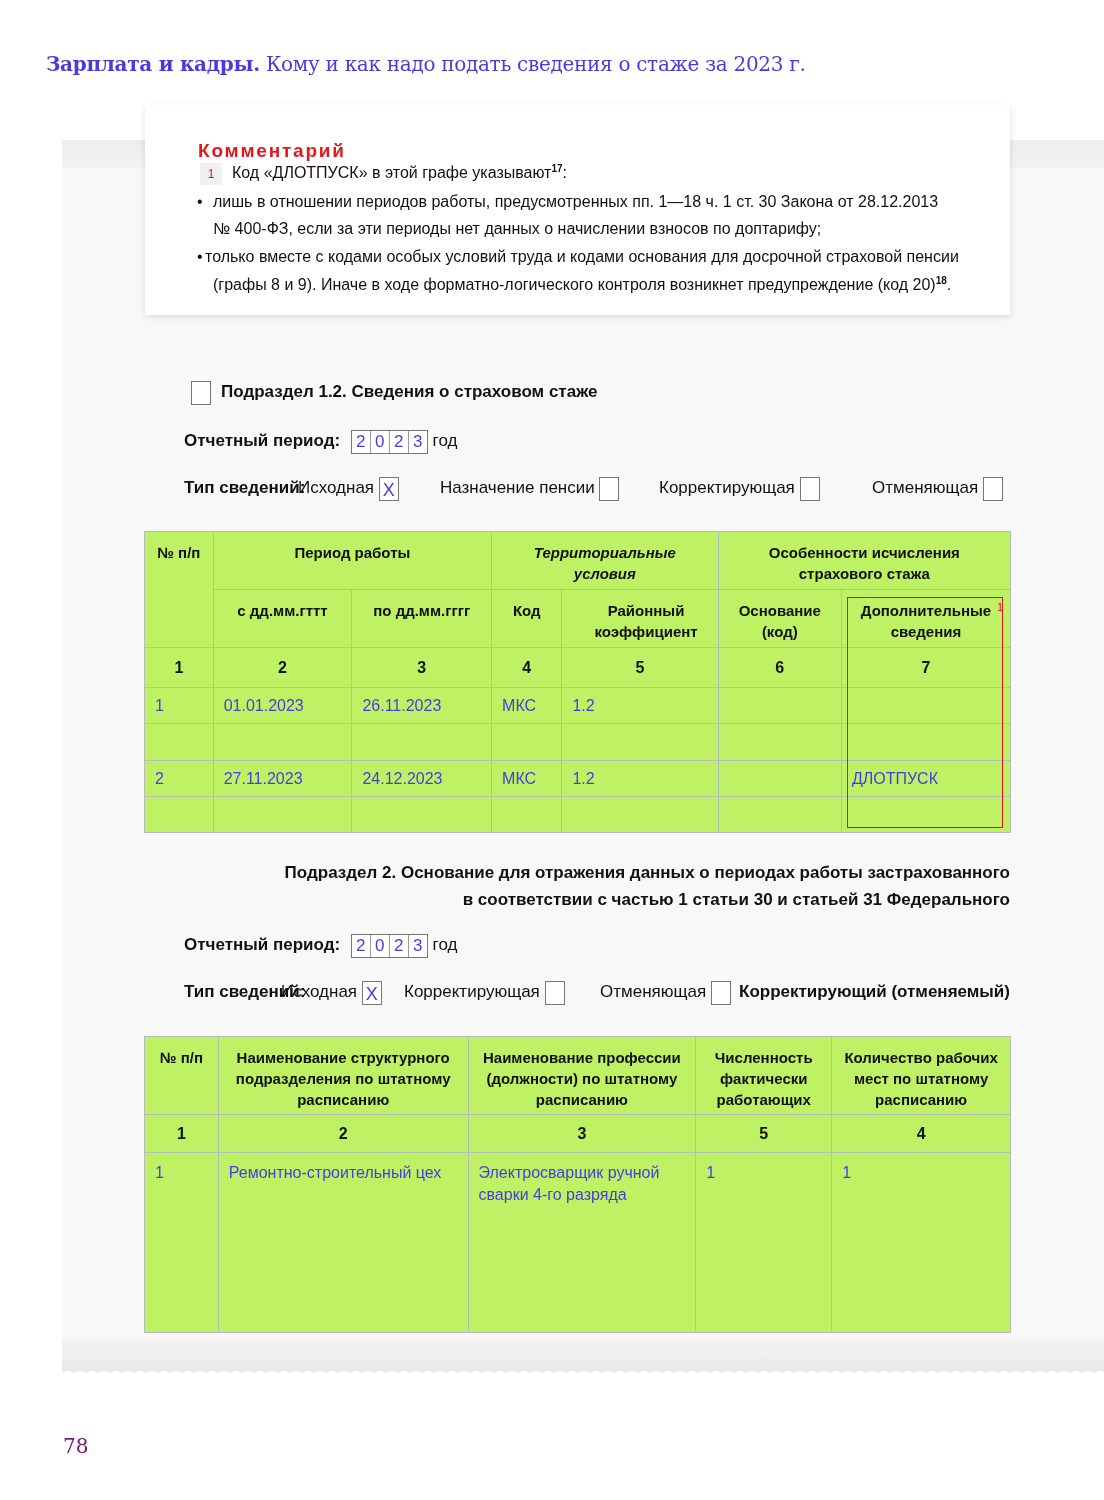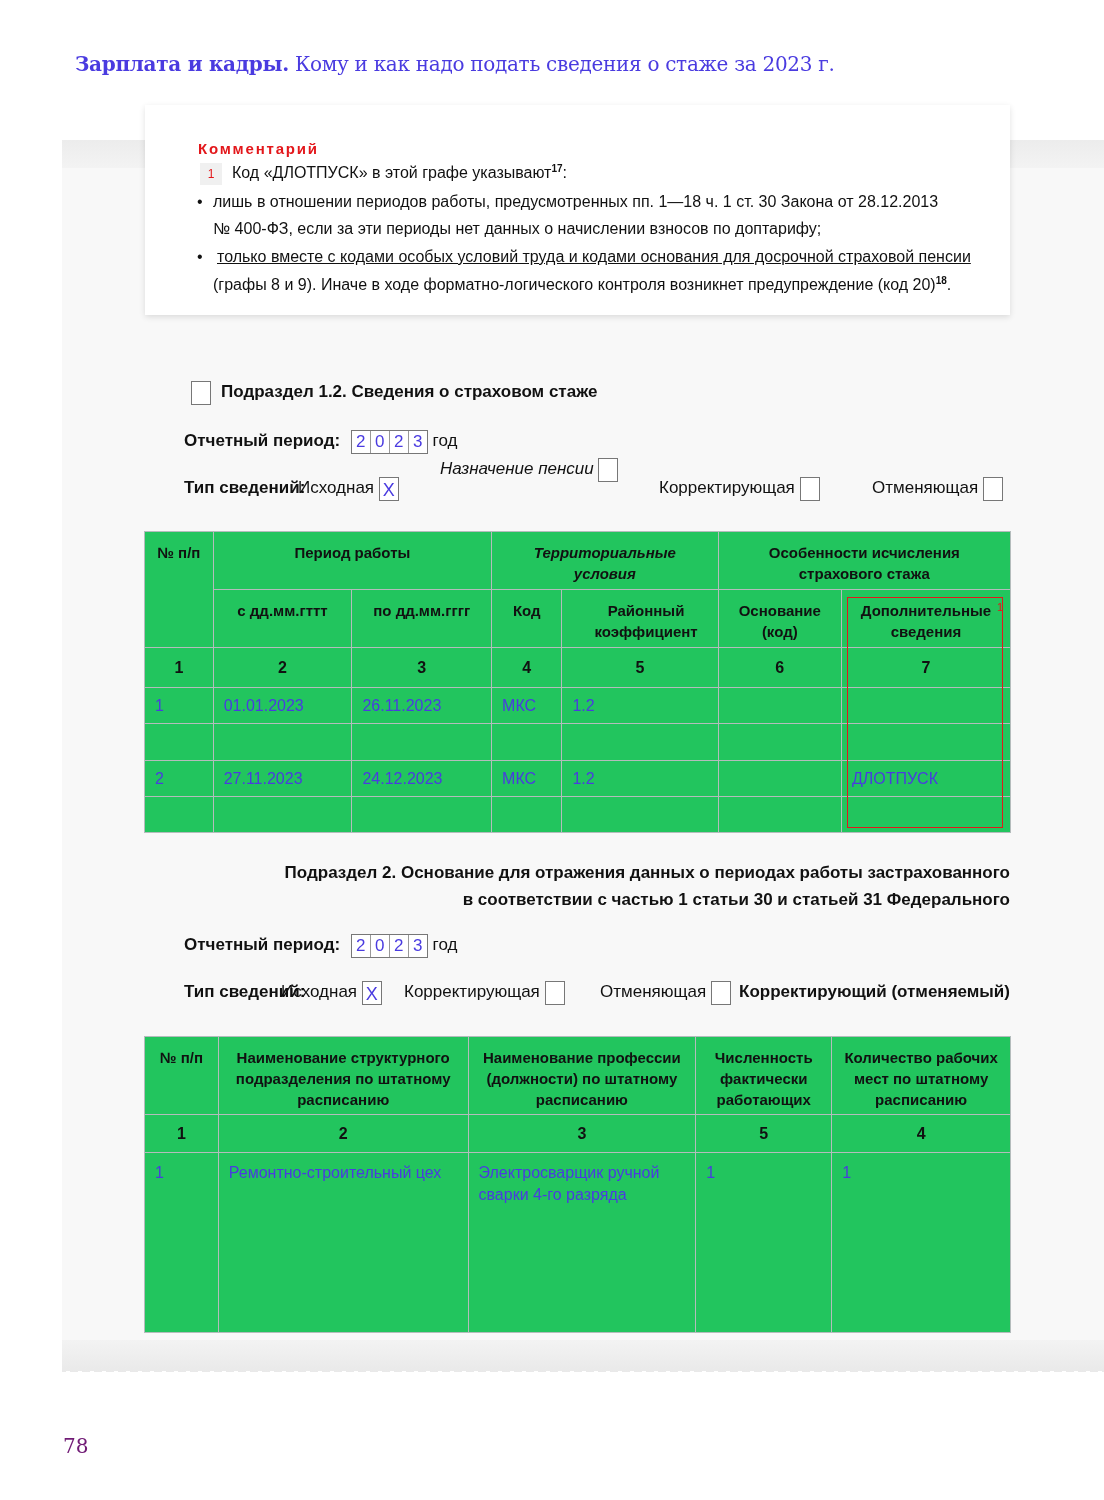--- a/index.html
+++ b/index.html
@@ -1,46 +1,46 @@
 <!DOCTYPE html>
 <html><head>
 <meta charset="utf-8">
 <style>
   html, body { margin:0; padding:0; }
   body { width:1104px; height:1500px; background:#ffffff; position:relative; overflow:hidden;
          font-family:"Liberation Sans", sans-serif; color:#111; }
-  .header { position:absolute; left:75px; top:52px; font-family:"DejaVu Serif", serif; font-size:20px; color:#4a3be0; letter-spacing:-0.3px; }
+  .header { position:absolute; left:46px; top:52px; font-family:"DejaVu Serif", serif; font-size:20px; color:#4a3be0; letter-spacing:-0.3px; }
   .header b { font-weight:bold; }
 
   
   .sheet { position:absolute; left:62px; top:140px; width:1042px; height:1232px; background:#f8f8f8; }
   .sheet-top { position:absolute; left:0; top:0; width:100%; height:28px; background:linear-gradient(#ececec,#f3f3f3); }
   .sheet-bottom { position:absolute; left:0; bottom:0; width:100%; height:32px; background:linear-gradient(#f3f3f3,#e9e9e9); }
   .zig-top { position:absolute; left:0; top:-4px; width:100%; height:5px;
      background: radial-gradient(circle at 6px -1px, #fff 3px, transparent 3.5px) repeat-x; background-size:12px 5px; }
   .zig-bot { position:absolute; left:0; bottom:-1px; width:100%; height:5px;
      background: radial-gradient(circle at 6px 6px, #fff 3px, transparent 3.5px) repeat-x; background-size:12px 5px; }
 
   
   .comment { position:absolute; left:145px; top:105px; width:865px; height:210px; background:#fff;
      box-shadow:0 2px 6px rgba(0,0,0,0.12); }
-  .comment-title { position:absolute; left:53px; top:35px; color:#e3171b; font-weight:bold; font-size:15px; letter-spacing:1.8px; }
+  .comment-title { position:absolute; left:53px; top:35px; color:#e3171b; font-weight:bold; font-size:19px; letter-spacing:1.8px; }
   .comment-line { position:absolute; font-size:16px; color:#111; white-space:nowrap; }
   .num-badge { display:inline-block; width:22px; height:22px; background:#f0f0f0; color:#e3171b; font-size:12px; text-align:center; line-height:22px; margin-right:10px; vertical-align:middle; }
   .bullet { position:absolute; left:52px; font-size:16px; }
   sup { font-size:10px;font-weight:bold; }
 
   .form-text { position:absolute; font-size:17px; white-space:nowrap; }
   .bold { font-weight:bold;margin-left:40px; }
   .cb { display:inline-block; width:20px; height:24px; border:1px solid #777; background:#fff; vertical-align:middle; text-align:center; line-height:24px; color:#4a3be0; font-size:18px; box-sizing:border-box; }
   .digits { display:inline-flex; border:1px solid #777; background:#fff; vertical-align:middle; }
   .digits span { width:18px; height:22px; border-right:1px solid #999; text-align:center; line-height:22px; color:#4a3be0; font-size:17px; }
   .digits span:last-child { border-right:none; }
 
-  table { position:absolute; border-collapse:collapse; background:#22c55e; font-size:15px; }
+  table { position:absolute; border-collapse:collapse; background:#bef264; font-size:15px; }
   td, th { border:1px solid #b4bcbc; padding:0; }
   th { font-weight:bold; font-size:15px; text-align:center; vertical-align:top; padding-top:10px; line-height:21px; }
   th.colnum { vertical-align:middle; padding-top:0; font-size:16px; }
   td.val { color:#4a3be0; vertical-align:middle; padding-left:10px; font-size:16px; }
   td.val-top { color:#4a3be0; vertical-align:top; padding:9px 10px 0 10px; font-size:16px; line-height:22px; }
 
   .red-box { position:absolute; left:847px; top:597px; width:156px; height:231px; border:1.5px solid #e3171b; box-sizing:border-box; pointer-events:none; }
   .red-mark { position:absolute; left:997px; top:601px; color:#e3171b; font-size:11px; }
 
   .page-num { position:absolute; left:63px; top:1434px; font-family:"DejaVu Serif", serif; font-size:20px; color:#701a75; }
@@ -64,21 +64,21 @@
 
 <div class="comment">
   <div class="comment-title">Комментарий</div>
   <div class="comment-line" style="left:55px; top:58px;">
     <span class="num-badge">1</span><span>Код «ДЛОТПУСК» в этой графе указывают</span><sup>17</sup><span>:</span>
   </div>
   <span class="bullet" style="top:88px;">•</span>
   <div class="comment-line" style="left:68px; top:88px;">лишь в отношении периодов работы, предусмотренных пп. 1—18 ч. 1 ст. 30 Закона от 28.12.2013</div>
   <div class="comment-line" style="left:68px; top:115px;">№ 400-ФЗ, если за эти периоды нет данных о начислении взносов по доптарифу;</div>
   <span class="bullet" style="top:143px;">•</span>
-  <div class="comment-line" style="left:72px; top:143px;text-decoration:underline;">только вместе с кодами особых условий труда и кодами основания для досрочной страховой пенсии</div>
+  <div class="comment-line" style="left:60px; top:143px;">только вместе с кодами особых условий труда и кодами основания для досрочной страховой пенсии</div>
   <div class="comment-line" style="left:68px; top:170px;">
     <span>(графы 8 и 9). Иначе в ходе форматно-логического контроля возникнет предупреждение (код 20)</span><sup>18</sup><span>.</span>
   </div>
 </div>
 
 <div class="form-text bold" style="left:151px; top:381px;">
   <span class="cb" style="margin-right:10px;"></span><span>Подраздел 1.2. Сведения о страховом стаже</span>
 </div>
 
 <div class="form-text" style="left:144px; top:430px;">
@@ -87,21 +87,21 @@
     <span>2</span>
       <span>0</span>
       <span>2</span>
       <span>3</span>
   </span>
   <span>год</span>
 </div>
 
 <div class="form-text bold" style="left:144px; top:478px;">Тип сведений:</div>
 <div class="form-text" style="left:298px; top:477px;"><span>Исходная</span> <span class="cb">X</span></div>
-<div class="form-text" style="left:440px; top:458px;font-style:italic;"><span>Назначение пенсии</span> <span class="cb"></span></div>
+<div class="form-text" style="left:440px; top:477px;"><span>Назначение пенсии</span> <span class="cb"></span></div>
 <div class="form-text" style="left:659px; top:477px;"><span>Корректирующая</span> <span class="cb"></span></div>
 <div class="form-text" style="left:872px; top:477px;"><span>Отменяющая</span> <span class="cb"></span></div>
 
 <table style="left:144px; top:531px; width:867px;">
   <colgroup>
       <col style="width:72px">
       <col style="width:142px">
       <col style="width:143px">
       <col style="width:72px">
       <col style="width:145px">

